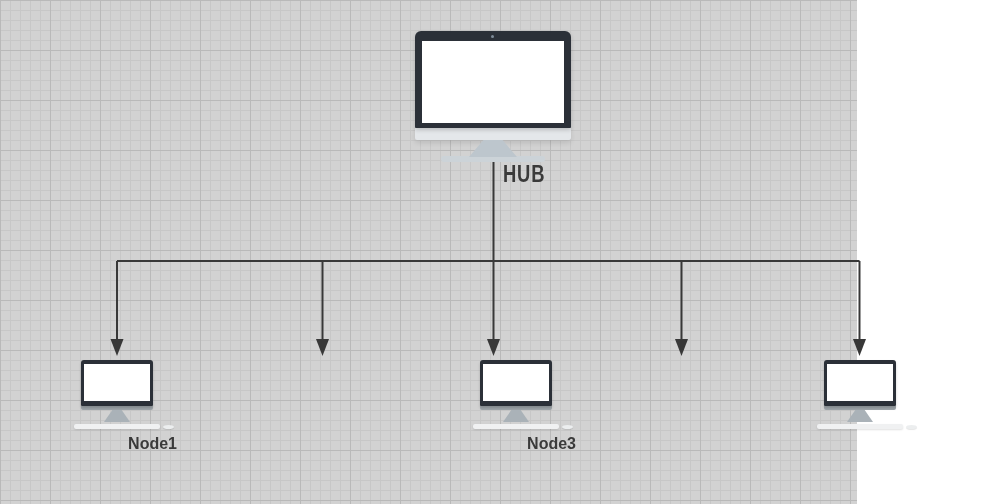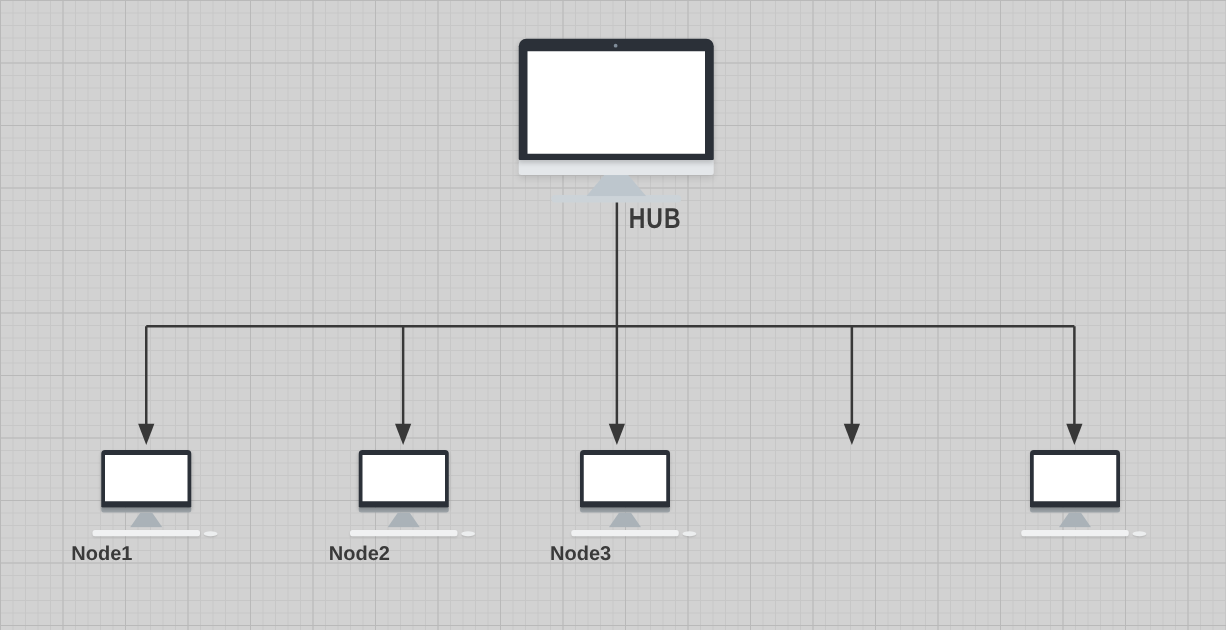--- a/index.html
+++ b/index.html
@@ -4,21 +4,21 @@
 <style>
   :root{
     --background:#d2d2d2; --grid-minor:#c7c7c7; --grid-major:#b9b9b9;
     --monitor-frame:#2b3038; --monitor-screen:#ffffff; --stand:#bdc6cd;
     --chin:#e4e7ea; --connector:#383838; --label-text:#3a3a3a; --watermark-text:#e9e9e9;
   }
   *{margin:0;padding:0;box-sizing:border-box;}
   html,body{width:981px;height:504px;overflow:hidden;}
   body{font-family:"Liberation Sans","DejaVu Sans",sans-serif;}
   .canvas{
-    position:relative;width:981px;height:504px;
+    position:relative;width:857px;height:504px;
     background-color:var(--background);
     background-image:
       linear-gradient(to right, var(--grid-major) 1px, transparent 1px),
       linear-gradient(to bottom, var(--grid-major) 1px, transparent 1px),
       linear-gradient(to right, var(--grid-minor) 1px, transparent 1px),
       linear-gradient(to bottom, var(--grid-minor) 1px, transparent 1px);
     background-size:50px 50px,50px 50px,10px 10px,10px 10px;
   }
   
   .wires{position:absolute;left:0;top:0;}
@@ -37,21 +37,21 @@
     box-shadow:0 3px 5px rgba(0,0,0,.10);}
   .hub-stand{width:48px;height:17px;margin:0 auto;background:var(--stand);
     clip-path:polygon(30% 0,70% 0,100% 100%,0 100%);}
   .hub-base{width:104px;height:6px;margin:-1px auto 0;background:#ccd3d8;border-radius:3px;}
   .hub-label{
     position:absolute;left:503px;top:161px;color:var(--label-text);
     font-size:23px;font-weight:800;letter-spacing:1px;
     transform:scaleX(0.8);transform-origin:left center;
   }
   
-  .node{position:absolute;top:360px;width:120px;text-align:left;}
+  .node{position:absolute;top:360px;width:120px;text-align:right;}
   .n-monitor{
     position:relative;width:72px;height:46px;margin:0 auto;background:var(--monitor-frame);
     border-radius:3px 3px 1px 1px;box-shadow:0 2px 3px rgba(0,0,0,.18);
   }
   .n-screen{position:absolute;left:3px;right:3px;top:4px;bottom:5px;background:var(--monitor-screen);}
   .n-chin{width:72px;height:4px;margin:0 auto;background:#9fa6ab;border-radius:0 0 2px 2px;}
   .n-stand{width:26px;height:12px;margin:0 auto;background:#aab2b8;
     clip-path:polygon(32% 0,68% 0,100% 100%,0 100%);}
   .n-keyboard{position:relative;width:86px;height:5px;margin:2px auto 0;background:#f0f1f2;
     border-radius:2px;box-shadow:0 1px 2px rgba(0,0,0,.12);}
@@ -98,33 +98,22 @@
         <div class="n-screen"></div>
       </div>
     <div class="n-chin"></div>
     <div class="n-stand"></div>
     <div class="n-keyboard">
         <div class="n-mouse"></div>
       </div>
     <div class="n-label">Node1</div>
   </div>
 
-  <div class="node" style="left:263px">
-    <div class="n-monitor">
-        <div class="n-screen"></div>
-      </div>
-    <div class="n-chin"></div>
-    <div class="n-stand"></div>
-    <div class="n-keyboard">
-        <div class="n-mouse"></div>
-      </div>
-    <div class="n-label">Node2</div>
-  </div>
 
-  <div class="node" style="left:440px">
+  <div class="node" style="left:456px">
     <div class="n-monitor">
         <div class="n-screen"></div>
       </div>
     <div class="n-chin"></div>
     <div class="n-stand"></div>
     <div class="n-keyboard">
         <div class="n-mouse"></div>
       </div>
     <div class="n-label">Node3</div>
   </div>

